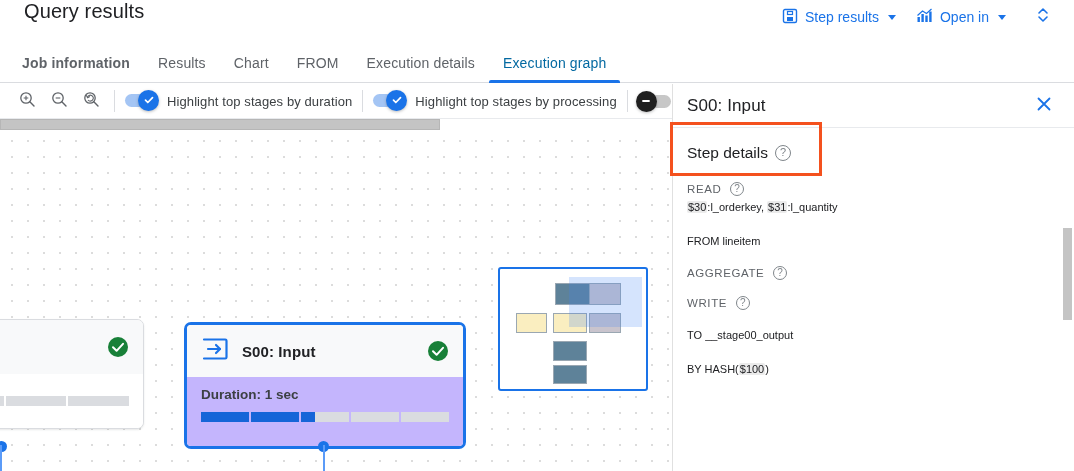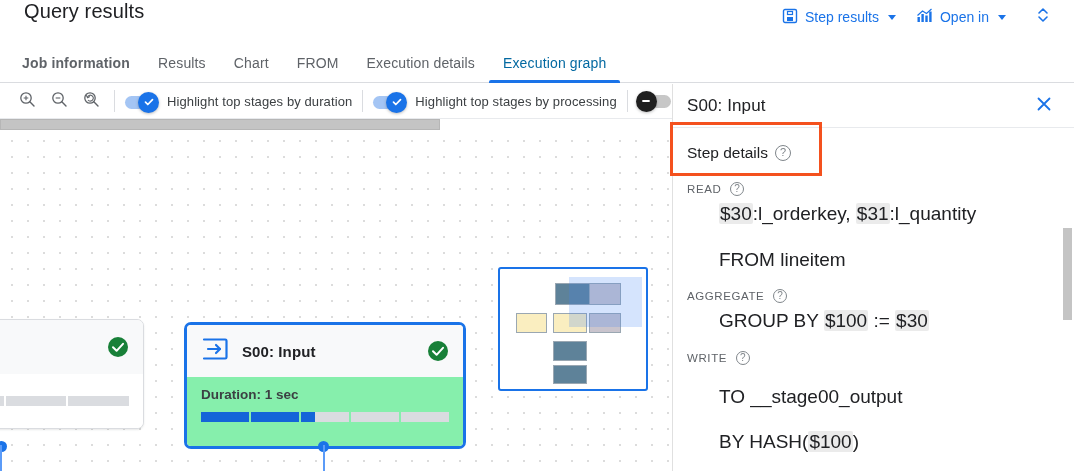--- a/index.html
+++ b/index.html
@@ -63,21 +63,21 @@
     display: flex; align-items: center; background: #fff;
     border-bottom: 1px solid #e8eaed;
   }
   .zoom-group { display: flex; align-items: center; padding-left: 14px; gap: 6px; }
   .icon-btn {
     width: 26px; height: 26px; display: flex; align-items: center; justify-content: center;
     border-radius: 50%; cursor: pointer;
   }
   .tb-divider { width: 1px; height: 22px; background: #dadce0; margin: 0 10px; }
 
-  .toggle-item { display: flex; align-items: flex-end; gap: 9px; cursor: pointer; }
+  .toggle-item { display: flex; align-items: flex-start; gap: 9px; cursor: pointer; }
   .toggle-label { font-size: 13px; color: #3c4043; white-space: nowrap; letter-spacing:.1px; }
   .switch {
     position: relative; width: 33px; height: 13px; border-radius: 7px;
     background: #a4c5f4; flex-shrink: 0;
   }
   .switch .knob {
     position: absolute; top: -4px; left: 13px; width: 21px; height: 21px;
     border-radius: 50%; background: #1a73e8;
     display:flex; align-items:center; justify-content:center;
     box-shadow: 0 1px 3px rgba(60,64,67,.35);
@@ -122,21 +122,21 @@
   .bar .seg.fill { background: #1565d8; }
   .bar .seg.part {
     background: linear-gradient(to right, #1565d8 0 30%, #dadce0 30% 100%);
   }
 
   
   #node-s00 {
     left: 184px; top: 203px; width: 282px; height: 127px;
     border: 3px solid #1a73e8;
   }
-  #node-s00 .node-body { background: #86efac; height: 75px; }
+  #node-s00 .node-body { background: #c4b5fd; height: 75px; }
 
   
   #node-left-top {
     left: -72px; top: 200px; width: 216px; height: 110px;
     border: 1px solid #dadce0; border-radius: 7px; background:#fff;
     box-shadow: 0 1px 2px rgba(60,64,67,.12);
   }
   #node-left-top .node-head { height: 54px; }
   #node-left-top .node-body { background:#fff; height:54px; padding-top:22px; }
 
@@ -194,21 +194,21 @@
   .panel-body { padding: 16px 16px 0 14px; position: relative; }
   .section-title {
     display:flex; align-items:center; gap:7px;
     font-size: 15.5px; color: #202124; margin-bottom: 20px;
   }
   .kind {
     font-size: 11.5px; color: #5f6368; letter-spacing: .6px;
     display:flex; align-items:center; gap:9px; margin-top: 16px;
   }
   .kind:first-of-type { margin-top: 0; }
-  .detail-line { font-size: 19px; color: #202124; margin-top: 4px; line-height: 1.45; margin-left: 32px; }
+  .detail-line { font-size: 11px; color: #202124; margin-top: 4px; line-height: 1.45; }
   .detail-line.spaced { margin-top: 18px; }
   .var { background: #ebebeb; padding: 0 1px; border-radius: 2px; }
 
   .help-icon {
     width: 14px; height: 14px; border-radius: 50%;
     border: 1.3px solid #80868b; color: #80868b;
     font-size: 10px; line-height: 11.5px; text-align: center;
     font-family: "Liberation Sans", sans-serif; cursor: pointer; flex-shrink:0;
   }
   .help-icon.lg { width: 16px; height: 16px; font-size: 11px; line-height: 13.5px; }
@@ -450,23 +450,20 @@
       </div>
       <div class="detail-line">
         <span class="var">$30</span>:l_orderkey, <span class="var">$31</span>:l_quantity
       </div>
       <div class="detail-line spaced">FROM lineitem</div>
 
       <div class="kind">
         <span>AGGREGATE</span>
         <span class="help-icon">?</span>
       </div>
-      <div class="detail-line">
-        GROUP BY <span class="var">$100</span> := <span class="var">$30</span>
-      </div>
 
       <div class="kind">
         <span>WRITE</span>
         <span class="help-icon">?</span>
       </div>
       <div class="detail-line spaced">TO __stage00_output</div>
       <div class="detail-line spaced">
         BY HASH(<span class="var">$100</span>)
       </div>
     </div>

